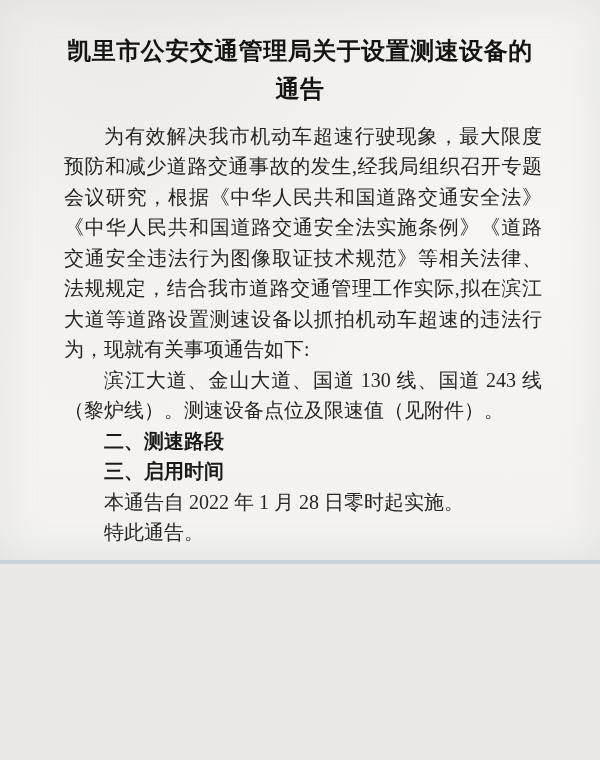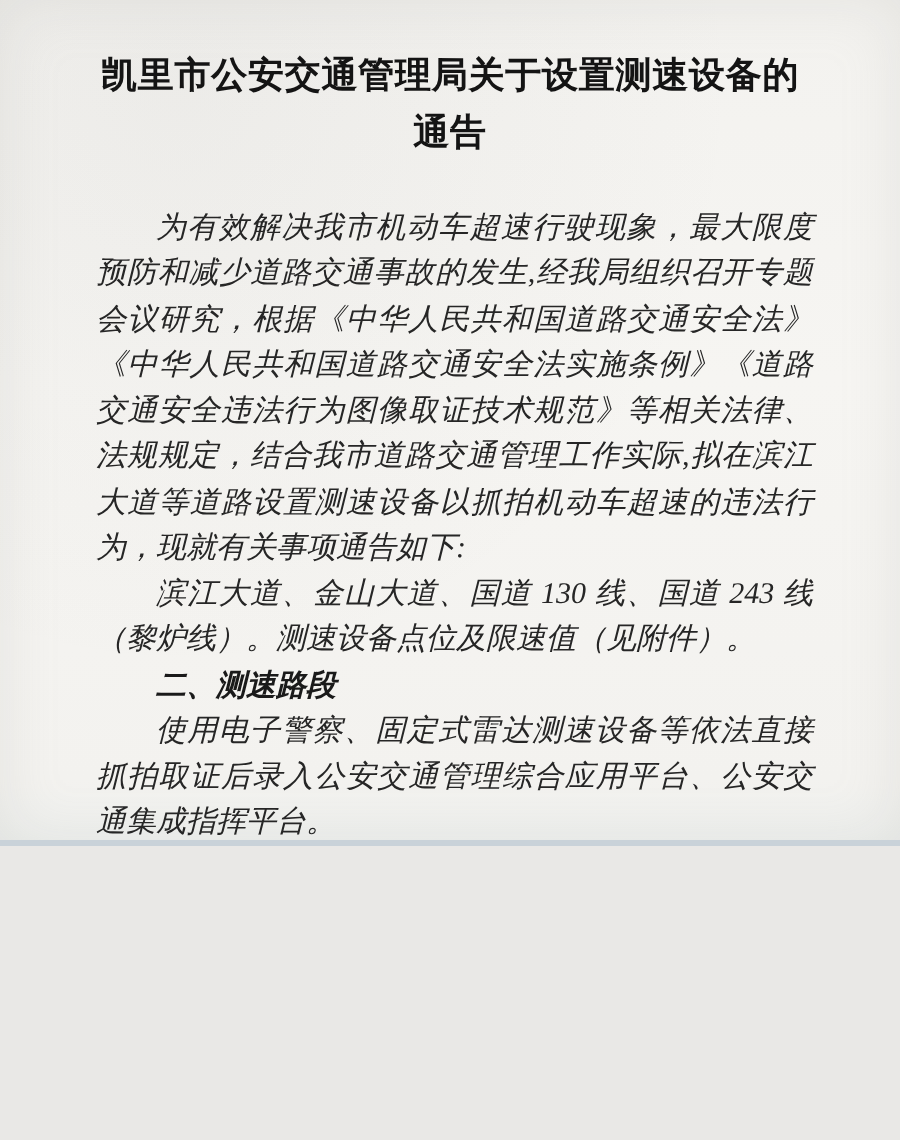--- a/index.html
+++ b/index.html
@@ -32,25 +32,24 @@
     width: 474px;
     text-align: center;
     font-family: "Liberation Sans", "DejaVu Sans", sans-serif;
     font-weight: 700;
     font-size: 24px;
     line-height: 1.6;
     letter-spacing: 0.5px;
     color: #141414;
   }
   .content {
-    margin: 28px 58px 0 64px;
+    margin: 12px 58px 0 64px;
     font-size: 20px;
     line-height: 30.5px;
     text-align: justify;
-    font-style: italic;
   }
   .content p {
     margin: 0;
     text-indent: 2em;
   }
   .content p.heading {
     font-family: "Liberation Sans", "DejaVu Sans", sans-serif;
     font-weight: 700;
     color: #1a1a1a;
   }
@@ -86,21 +85,20 @@
 <body>
 
 <div class="page">
 
   <h1 class="title">凯里市公安交通管理局关于设置测速设备的通告</h1>
 
   <div class="content">
       <p class="body">为有效解决我市机动车超速行驶现象，最大限度预防和减少道路交通事故的发生,经我局组织召开专题会议研究，根据《中华人民共和国道路交通安全法》《中华人民共和国道路交通安全法实施条例》《道路交通安全违法行为图像取证技术规范》等相关法律、法规规定，结合我市道路交通管理工作实际,拟在滨江大道等道路设置测速设备以抓拍机动车超速的违法行为，现就有关事项通告如下:</p>
       <p class="body">滨江大道、金山大道、国道 130 线、国道 243 线（黎炉线）。测速设备点位及限速值（见附件）。</p>
       <p class="heading">二、测速路段</p>
-      <p class="body">使用电子警察、固定式雷达测速设备等依法直接抓拍取证后录入公安交通管理综合应用平台、公安交通集成指挥平台。</p>
       <p class="heading">三、启用时间</p>
       <p class="body">本通告自 2022 年 1 月 28 日零时起实施。</p>
       <p class="body">特此通告。</p>
     </div>
 
   <div class="attachment">附件: 测速设备点位及限速值</div>
 
   <svg class="seal" viewBox="0 0 132 132">
 
     <circle cx="66" cy="66" r="56" fill="rgba(225,140,140,0.08)"></circle>

